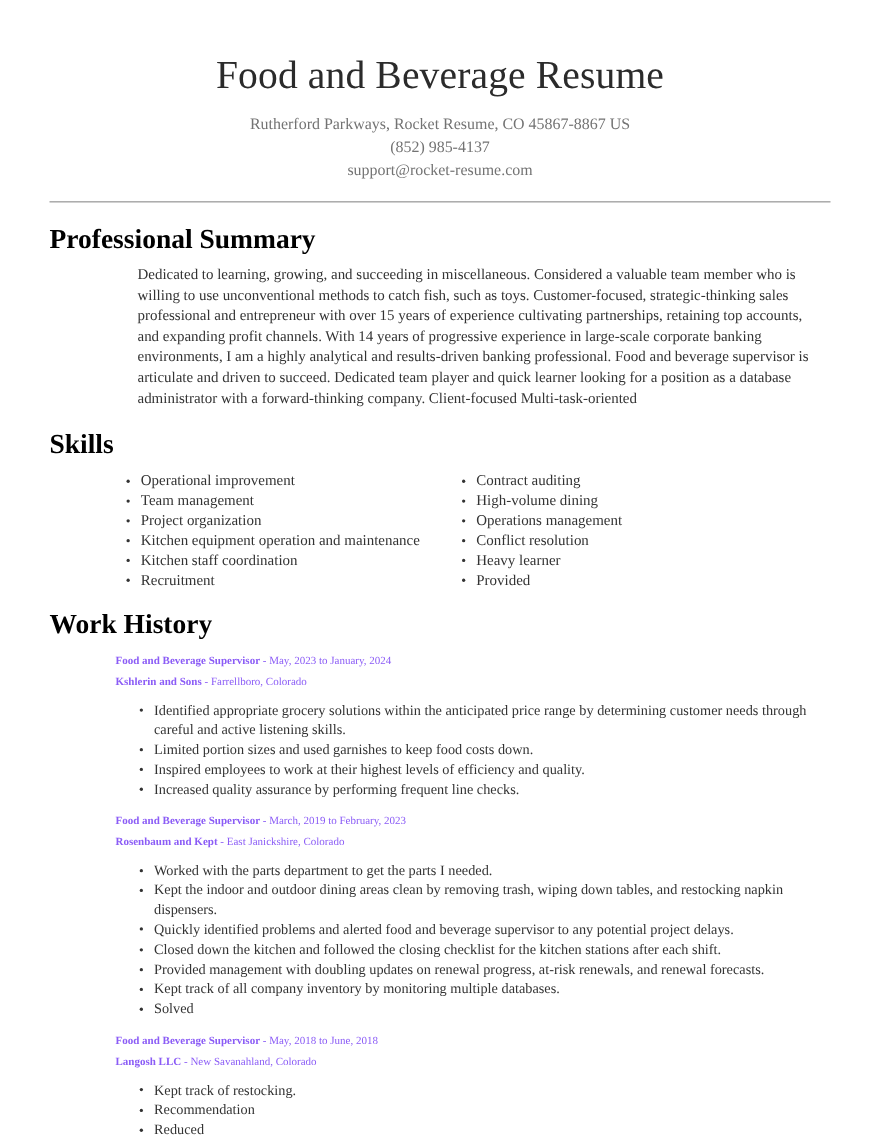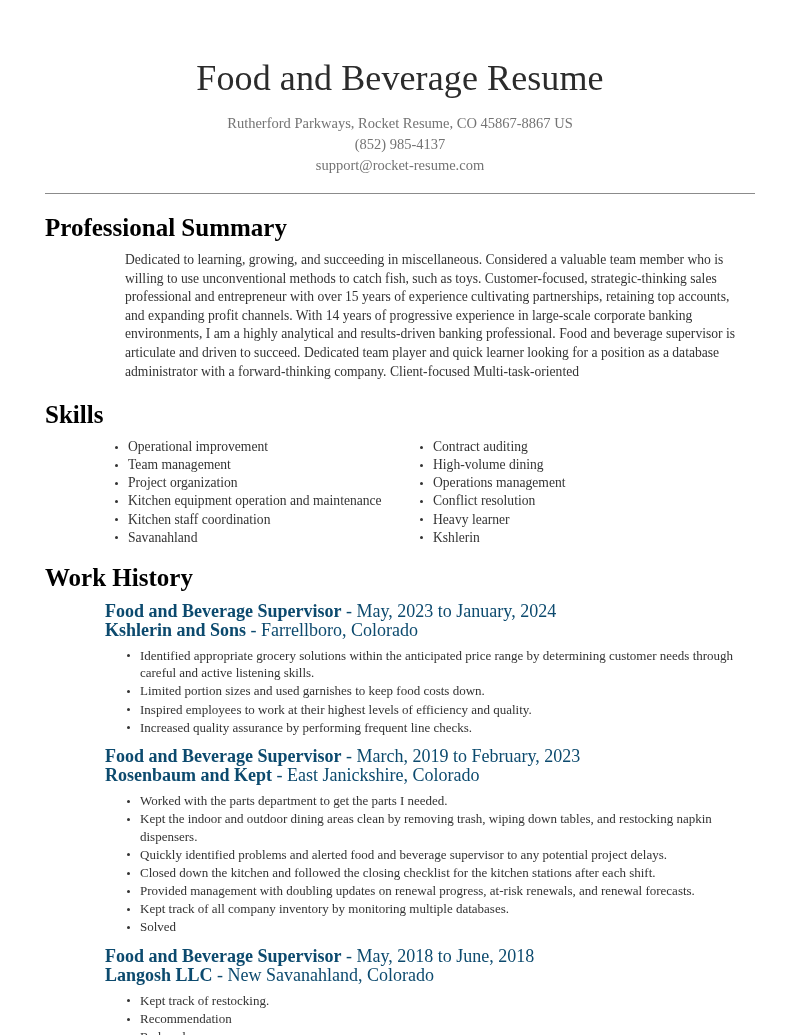--- a/index.html
+++ b/index.html
@@ -12,21 +12,21 @@
     width: 800px;
     height: 1035px;
     overflow: hidden;
     font-family: "Liberation Serif", "DejaVu Serif", serif;
     color: #333333;
     -webkit-font-smoothing: antialiased;
   }
   .page {
     width: 800px;
     height: 1035px;
-    padding: 16px 45px;
+    padding: 6px 45px;
     overflow: hidden;
     position: relative;
   }
 
   
   .resume-title {
     text-align: center;
     font-size: 36px;
     font-weight: 400;
     letter-spacing: 0.1px;
@@ -105,23 +105,23 @@
   }
 
   
   .job {
     margin-top: 11px;
     padding-left: 60px;
   }
   .job.first { margin-top: 9px; }
   .job-title-line,
   .job-company-line {
-    font-size: 18px;
+    font-size: 10px;
     line-height: 19px;
-    color: #0c4a6e;
+    color: #8b5cf6;
   }
   .job-title-line .strong,
   .job-company-line .strong {
     font-weight: 700;
   }
   .job-title-line .sep,
   .job-company-line .sep {
     font-weight: 400;
   }
   .job-bullets {
@@ -168,31 +168,31 @@
 
   <h2 class="section-heading">Skills</h2>
   <div class="skills-columns">
     <div class="skills-col left">
       <ul class="bullets" id="skills-left">
           <li>Operational improvement</li>
           <li>Team management</li>
           <li>Project organization</li>
           <li>Kitchen equipment operation and maintenance</li>
           <li>Kitchen staff coordination</li>
-          <li>Savanahland</li>
+          <li>Recruitment</li>
         </ul>
     </div>
     <div class="skills-col right">
       <ul class="bullets" id="skills-right">
           <li>Contract auditing</li>
           <li>High-volume dining</li>
           <li>Operations management</li>
           <li>Conflict resolution</li>
           <li>Heavy learner</li>
-          <li>Kshlerin</li>
+          <li>Provided</li>
         </ul>
     </div>
   </div>
 
   <h2 class="section-heading work">Work History</h2>
   <div id="jobs">
       <div class="job first">
         <div class="job-title-line"><span class="strong">Food and Beverage Supervisor</span><span class="sep"> - </span><span>May, 2023 to January, 2024</span></div>
         <div class="job-company-line"><span class="strong">Kshlerin and Sons</span><span class="sep"> - </span><span>Farrellboro, Colorado</span></div>
         <ul class="job-bullets">

